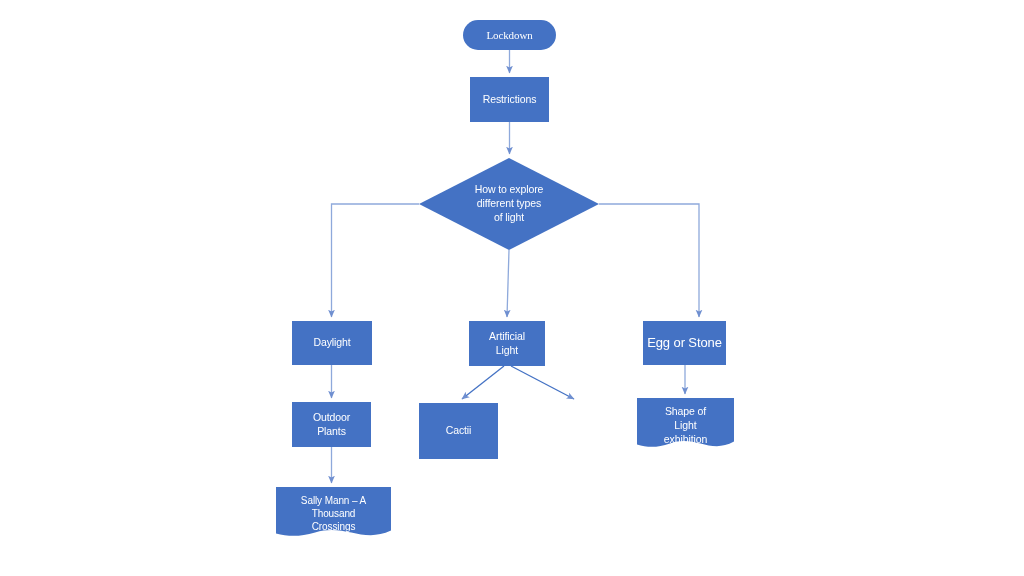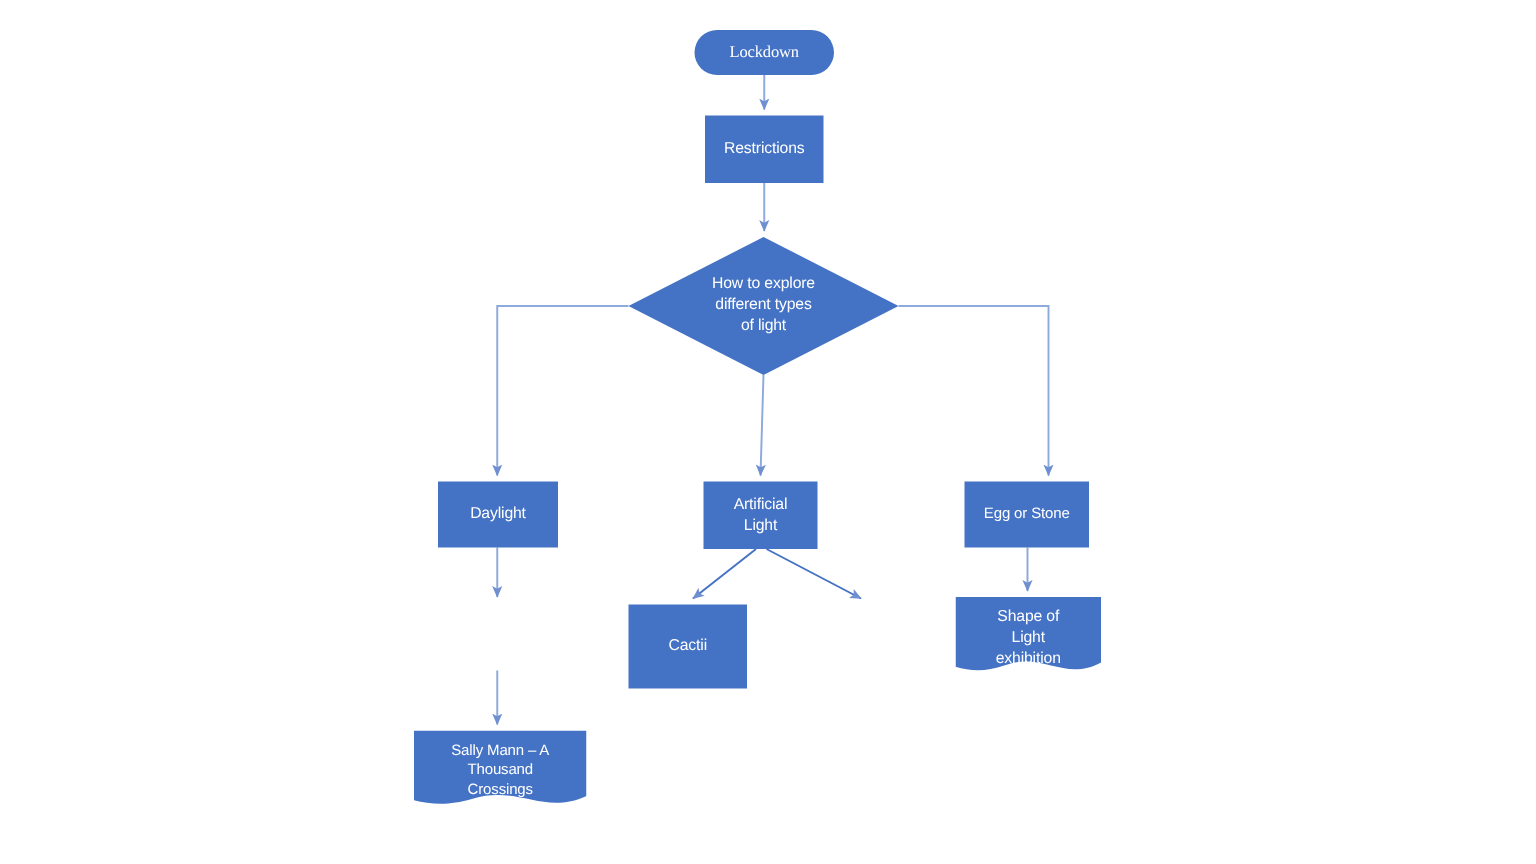--- a/index.html
+++ b/index.html
@@ -135,24 +135,28 @@
 
   <div class="node n-process" id="node-daylight" style="left: 292px; top: 321px; width: 80px; height: 44px; font-size: 10.5px;">
     <span class="lbl">Daylight</span>
   </div>
 
   <div class="node n-process" id="node-artificial-light" style="left: 469px; top: 321px; width: 76px; height: 45px; font-size: 10.5px;">
     <span class="lbl">Artificial
 Light</span>
   </div>
 
-  <div class="node n-process" id="node-egg-or-stone" style="left: 643px; top: 321px; width: 83px; height: 44px; font-size: 10px;">
+  <div class="node n-process" id="node-egg-or-stone" style="left: 643px; top: 321px; width: 83px; height: 44px; font-size: 13px;">
     <span class="lbl">Egg or Stone</span>
   </div>
 
+  <div class="node n-process" id="node-outdoor-plants" style="left: 292px; top: 402px; width: 79px; height: 45px; font-size: 10.5px;">
+    <span class="lbl">Outdoor
+Plants</span>
+  </div>
 
   <div class="node n-process" id="node-cactii" style="left: 419px; top: 403px; width: 79px; height: 56px; font-size: 10.5px;">
     <span class="lbl">Cactii</span>
   </div>
 
 
   <div class="node n-document" id="node-shape-of-light-exhibition" style="left: 637px; top: 398px; width: 97px; height: 55px; font-size: 10.5px; padding-top: 7px;">
     <svg class="doc-shape" viewBox="0 0 100 58" preserveAspectRatio="none">
       <path d="M0,0 L100,0 L100,46 C75,60 60,38 34,48 C20,53 10,52 0,49 Z" fill="#4472C4"></path>
     </svg>

